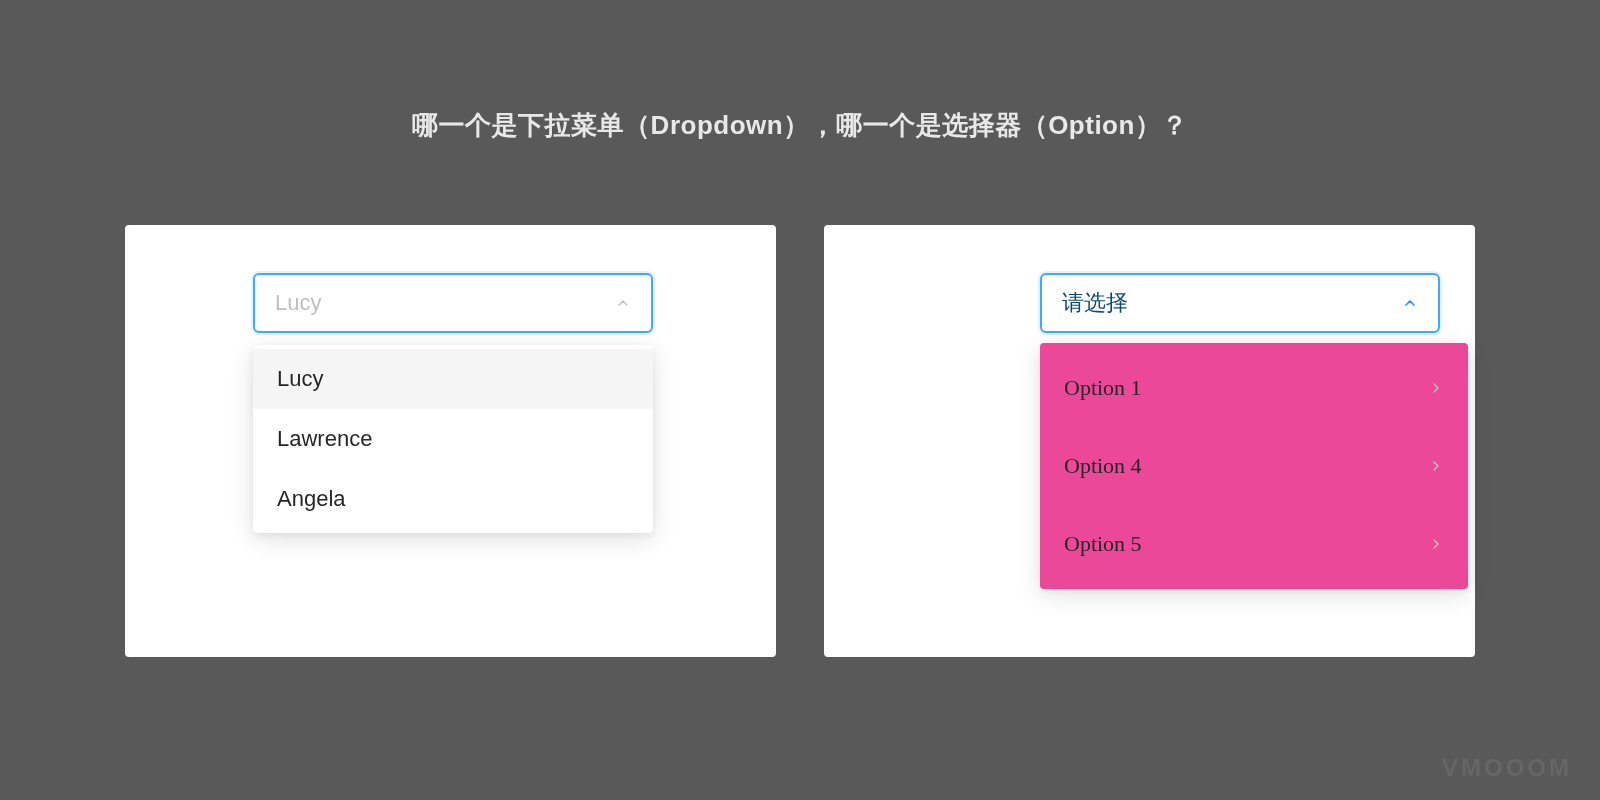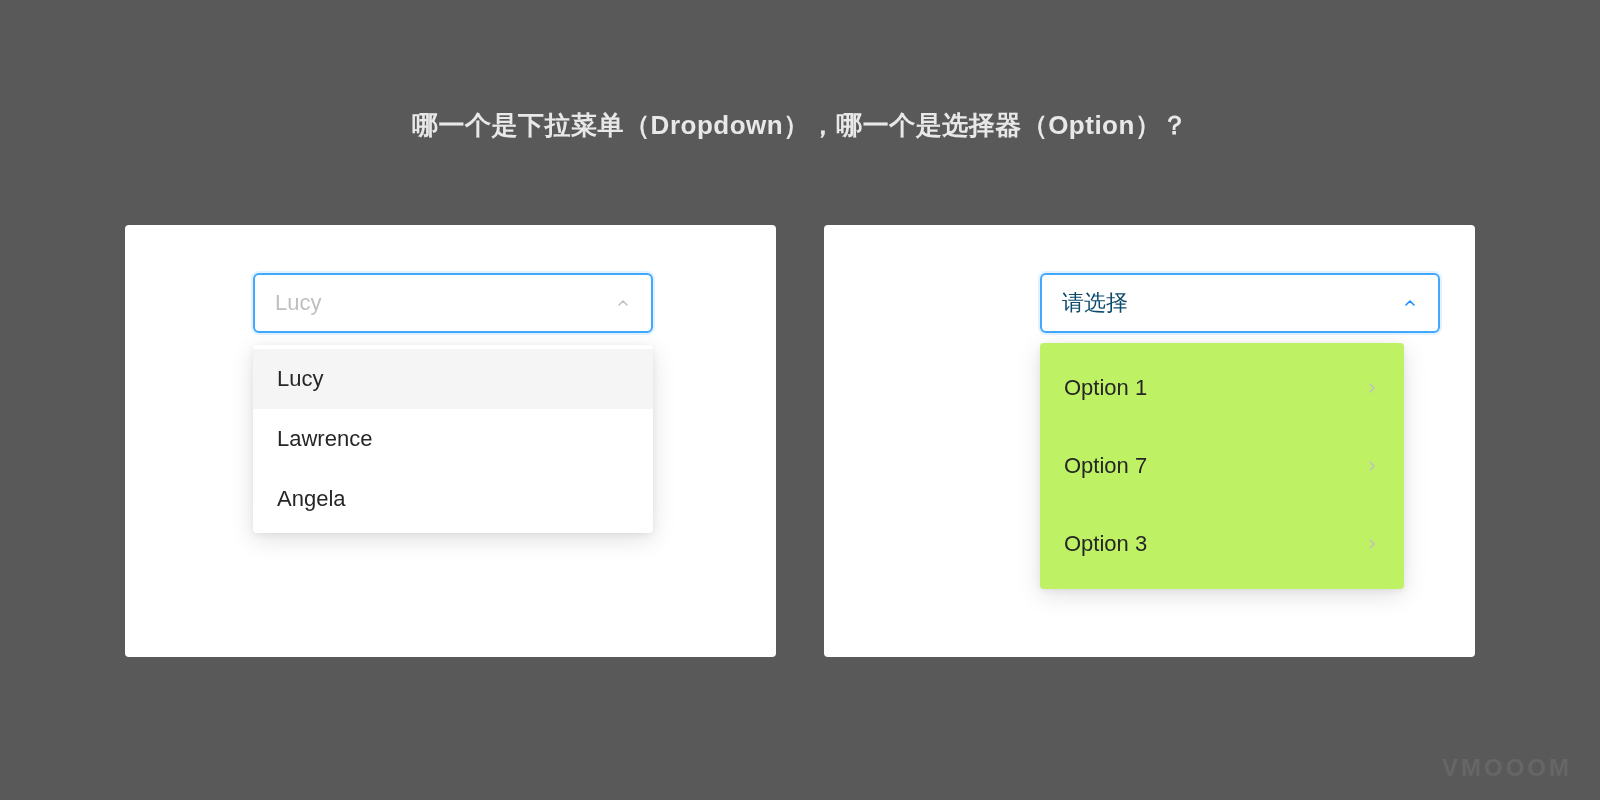--- a/index.html
+++ b/index.html
@@ -110,25 +110,26 @@
       display: flex;
       align-items: center;
       padding: 0 20px;
       justify-content: space-between;
       background: #fff;
     }
     .dropdown-popup-right {
       position: absolute;
       top: 118px;
       left: 216px;
-      width: 364px;
-      background: #bef264;
+      width: 428px;
+      background: #ec4899;
       border-radius: 4px;
       box-shadow: 0 6px 24px rgba(0,0,0,0.12), 0 2px 6px rgba(0,0,0,0.06);
       padding: 6px 0;
+      font-family: Liberation Serif, serif;
     }
     .dropdown-option-right {
       height: 78px;
       display: flex;
       align-items: center;
       padding: 0 24px;
       font-size: 22px;
       color: #262626;
       justify-content: space-between;
     }
@@ -183,29 +184,29 @@
     <div class="dropdown-popup-right">
       <div class="dropdown-option-right">
         <span>Option 1</span>
         <span class="chevron">
           <svg viewBox="0 0 24 24" width="16" height="16" fill="none" stroke="#bfbfbf" stroke-width="2.2" stroke-linecap="round" stroke-linejoin="round">
               <polyline points="9 6 15 12 9 18"></polyline>
             </svg>
         </span>
       </div>
       <div class="dropdown-option-right">
-        <span>Option 7</span>
+        <span>Option 4</span>
         <span class="chevron">
           <svg viewBox="0 0 24 24" width="16" height="16" fill="none" stroke="#bfbfbf" stroke-width="2.2" stroke-linecap="round" stroke-linejoin="round">
               <polyline points="9 6 15 12 9 18"></polyline>
             </svg>
         </span>
       </div>
       <div class="dropdown-option-right">
-        <span>Option 3</span>
+        <span>Option 5</span>
         <span class="chevron">
           <svg viewBox="0 0 24 24" width="16" height="16" fill="none" stroke="#bfbfbf" stroke-width="2.2" stroke-linecap="round" stroke-linejoin="round">
               <polyline points="9 6 15 12 9 18"></polyline>
             </svg>
         </span>
       </div>
     </div>
   </div>
 
 </div>

